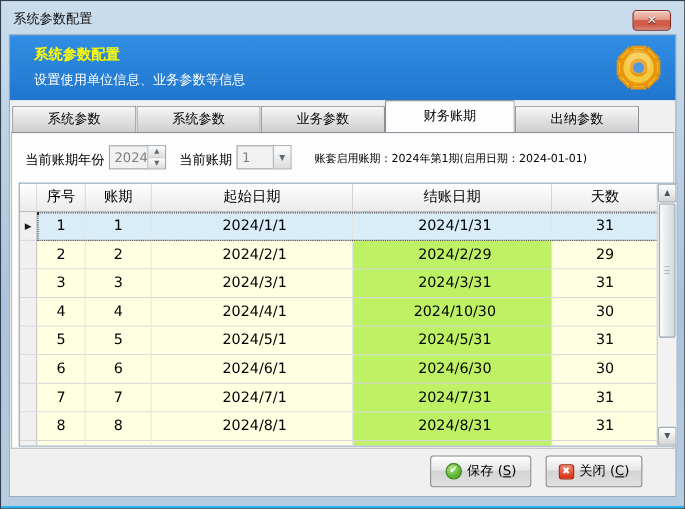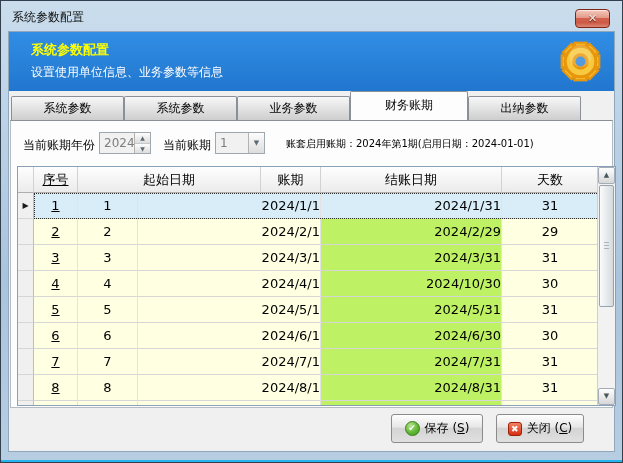--- a/index.html
+++ b/index.html
@@ -106,23 +106,23 @@
     width: 16px; background: #f0f0f0;
     border-right: 1px solid #bdbdbd; border-bottom: 1px solid #d6d6d6;
     font-size: 8px; line-height: 25px; text-align: center; color: #1a1a1a;
   }
   .row-cells { display: flex; flex: 1; }
   .cell {
     font-size: 13px; line-height: 25px;
     border-right: 1px solid #e3e3e3; border-bottom: 1px solid #d6d6d6;
     background: #ffffe1; overflow: hidden; white-space: nowrap;
   }
-  .w-sel { width: 16px; } .w0 { width: 44px; text-decoration: underline; } .w1 { width: 60px; }
+  .w-sel { width: 16px; } .w0 { width: 44px; } .w1 { width: 60px; }
   .w2 { width: 183px; } .w3 { width: 181px; } .w4 { width: 97px; }
-  .ta-c { text-align: center; } .ta-l { text-align: right; padding-left: 5px; }
+  .ta-c { text-align: center; } .ta-l { text-align: center; padding-left: 5px; }
   .cell.end-col { background: #bef264; }
   .row.selected .cell { background: #d9edf8; }
   .row.selected .row-cells { outline: 1px dotted #2b2b2b; outline-offset: -1px; }
   .row.filler { height: 4px; }
   .row.filler .cell, .row.filler .sel-cell { border-bottom: none; }
 
   .vscroll {
     position: absolute; right: 0; top: 0; bottom: 0; width: 18px;
     background: #f2f2f2; border-left: 1px solid #cfcfcf;
   }
@@ -228,22 +228,22 @@
         <div class="drop-btn"><span>▼</span></div>
       </div>
 
       <span class="info-text">账套启用账期：2024年第1期(启用日期：2024-01-01)</span>
 
       <div class="table">
         <div class="grid">
           <div class="thead">
               <div class="hc w-sel"></div>
               <div class="hc w0">序号</div>
+              <div class="hc w1">账期</div>
               <div class="hc w2">起始日期</div>
-              <div class="hc w1">账期</div>
               <div class="hc w3">结账日期</div>
               <div class="hc w4">天数</div>
             </div>
           <div>
               <div class="row selected">
                 <div class="sel-cell">▶</div>
                 <div class="row-cells">
                   <div class="cell w0 ta-c">1</div>
                   <div class="cell w1 ta-c">1</div>
                   <div class="cell w2 ta-l">2024/1/1</div>

